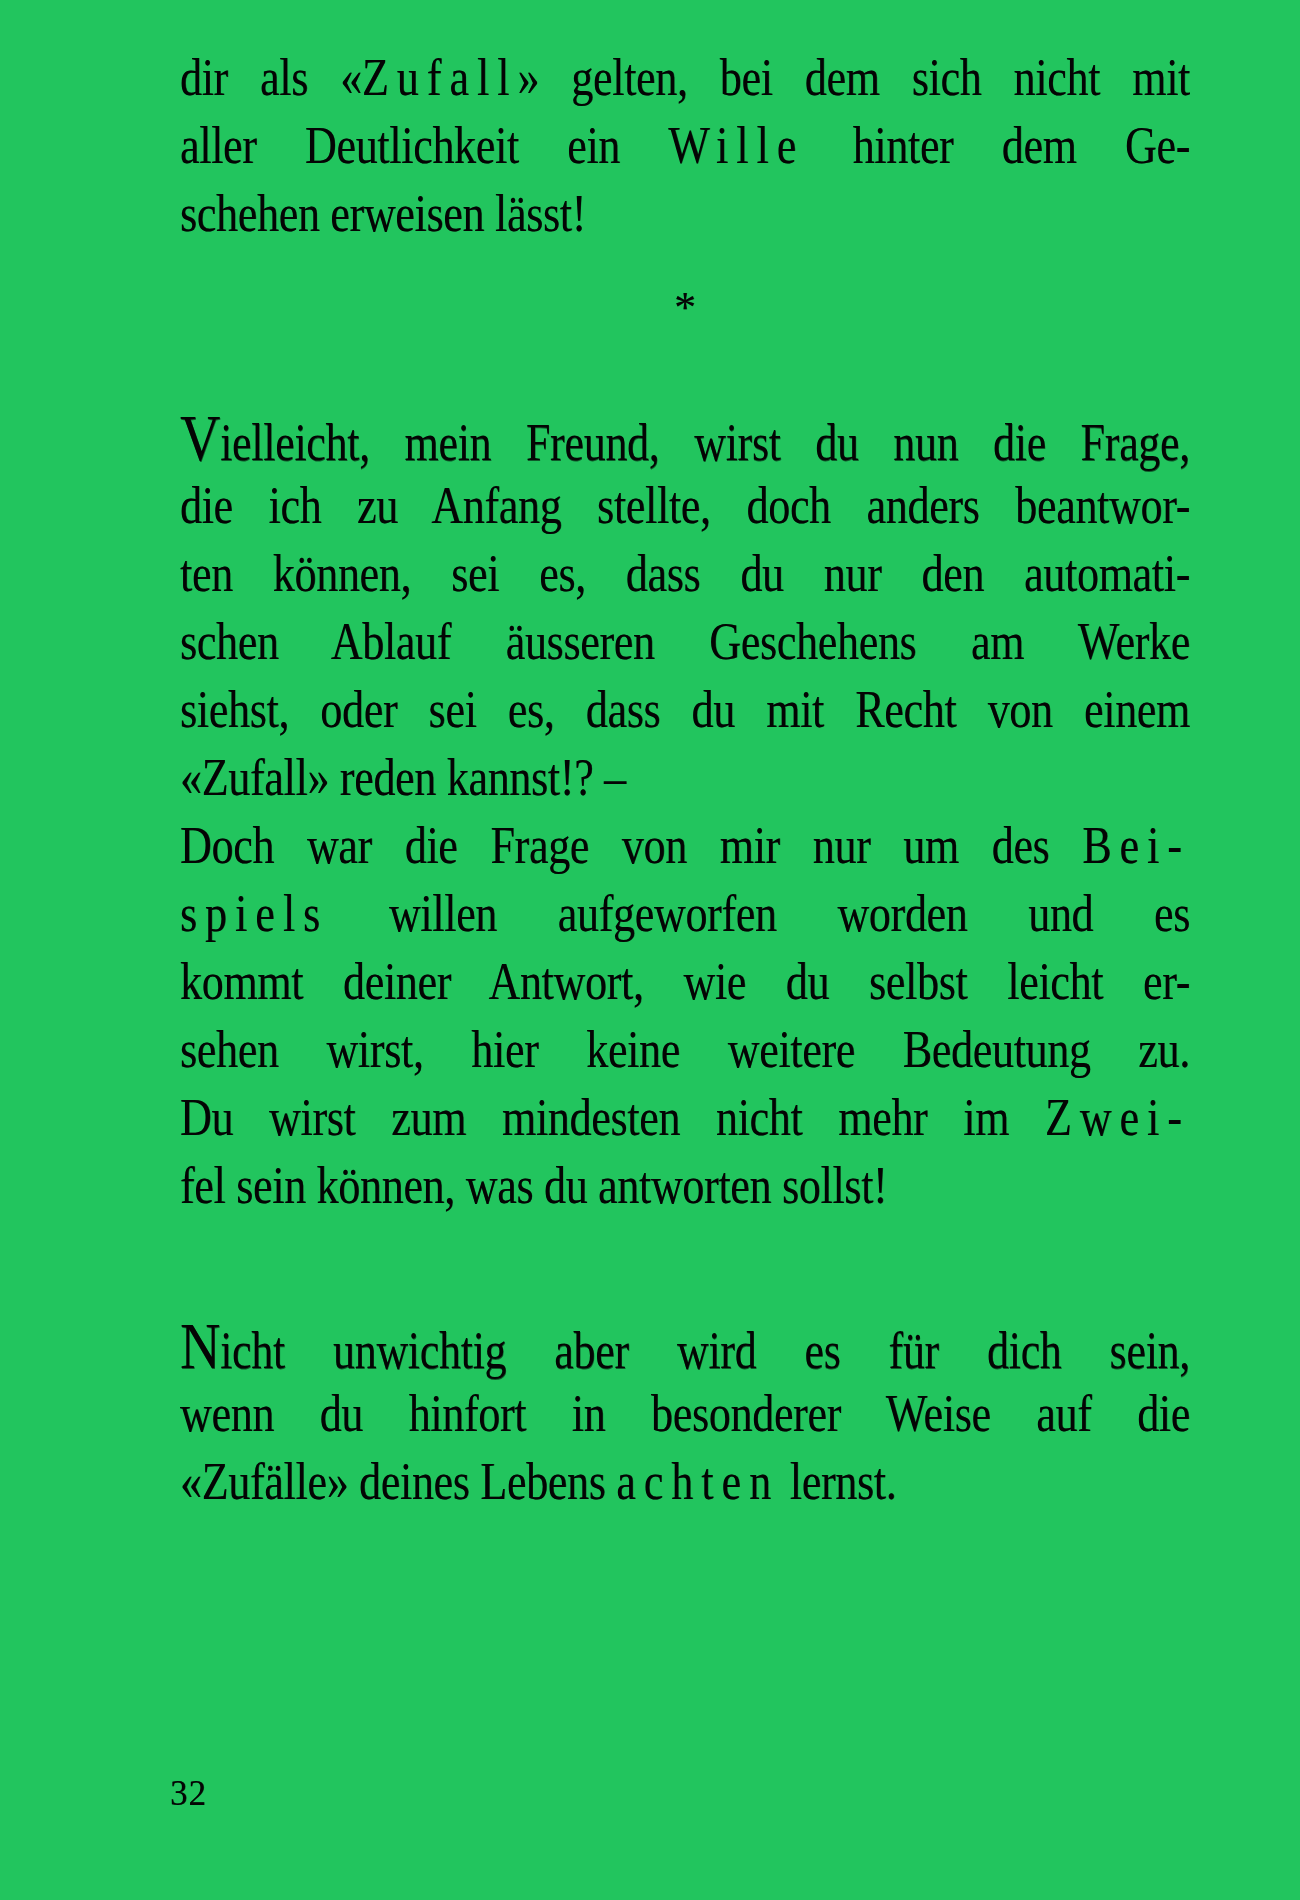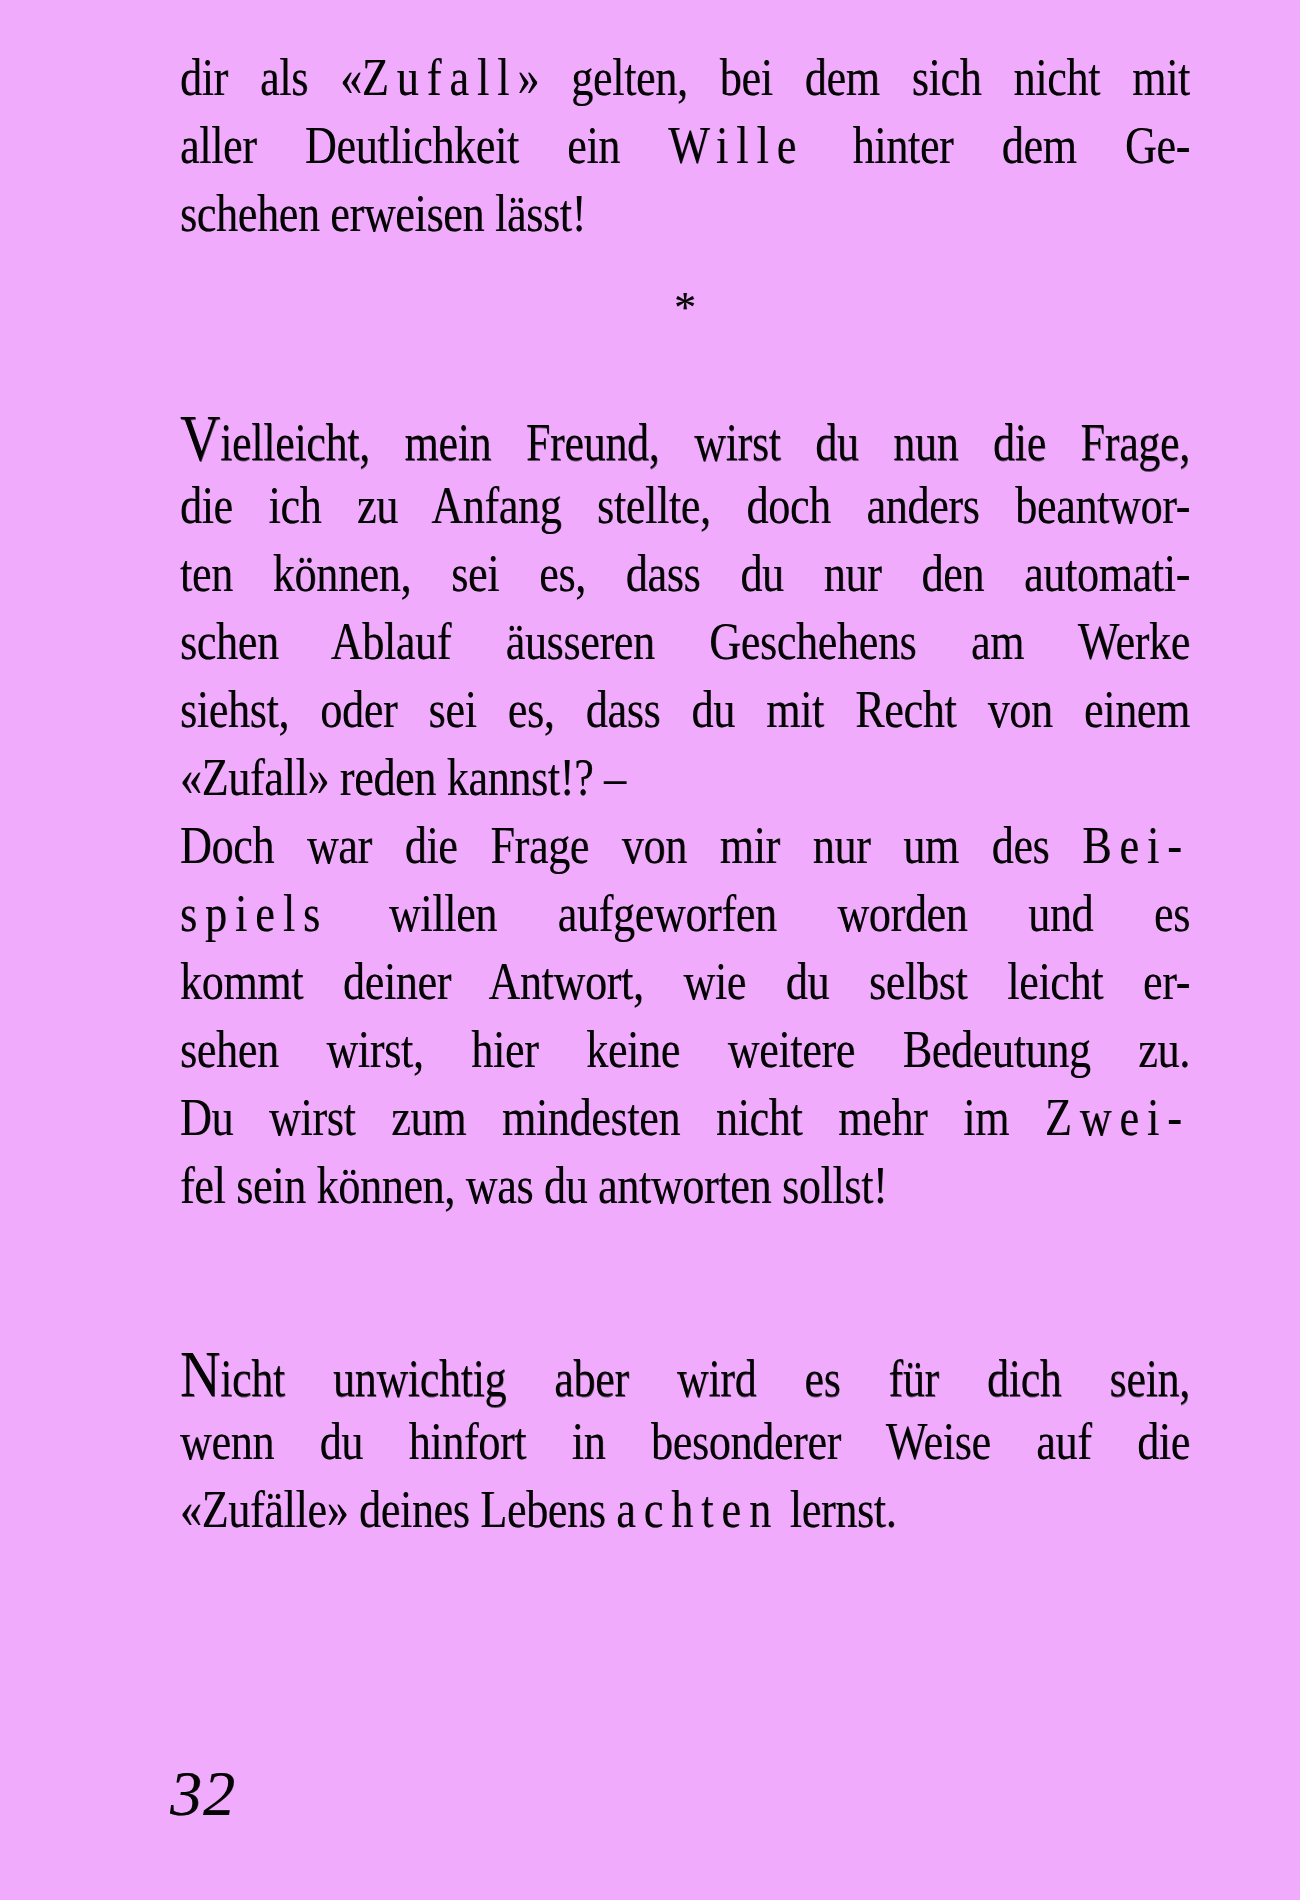--- a/index.html
+++ b/index.html
@@ -4,36 +4,36 @@
 <style>
   html, body {
     margin: 0;
     padding: 0;
     background: #ffffff;
   }
   .page {
     position: relative;
     width: 1300px;
     height: 1900px;
-    background: #f0abfc;
+    background: #22c55e;
     font-family: "Liberation Serif", "DejaVu Serif", serif;
     color: #040404;
     overflow: hidden;
   }
   .text-column {
     position: absolute;
     left: 180px;
     top: 44px;
     width: 1010px;
   }
   .blk { margin: 0; }
   
   .blk[data-name="sep"] { margin-top: 20px; }
   .blk[data-name="p2"]  { margin-top: 68px; }
-  .blk[data-name="p5"]  { margin-top: 120px; }
+  .blk[data-name="p5"]  { margin-top: 92px; }
 
   .line {
     height: 68px;
     line-height: 68px;
     font-size: 44px;
     letter-spacing: -0.3px;
     overflow: hidden;
     transform: scaleY(1.18);
     transform-origin: 50% 50%;
     text-shadow: 0.4px 0.2px 0 rgba(0,0,0,0.55);
@@ -51,25 +51,24 @@
     height: 68px;
     line-height: 80px;
     text-align: center;
     font-size: 44px;
     text-shadow: 0.4px 0.2px 0 rgba(0,0,0,0.55);
   }
   .page-number {
     position: absolute;
     left: 170px;
     top: 1769px;
-    font-size: 64px;
+    font-size: 35px;
     line-height: 50px;
     letter-spacing: 1px;
     text-shadow: 0.5px 0.3px 0 rgba(0,0,0,0.6);
-    font-style: italic;
   }
 </style>
 </head>
 <body>
 
 <div class="page" data-name="book-page">
   <div class="text-column" data-name="text-column">
       <div class="blk" data-name="p1">
         <div class="line j" data-name="text-line">dir als «<span class="sp" data-name="letterspaced-word">Zufall</span>» gelten, bei dem sich nicht mit</div>
         <div class="line j" data-name="text-line">aller Deutlichkeit ein <span class="sp" data-name="letterspaced-word">Wille</span> hinter dem Ge-</div>

